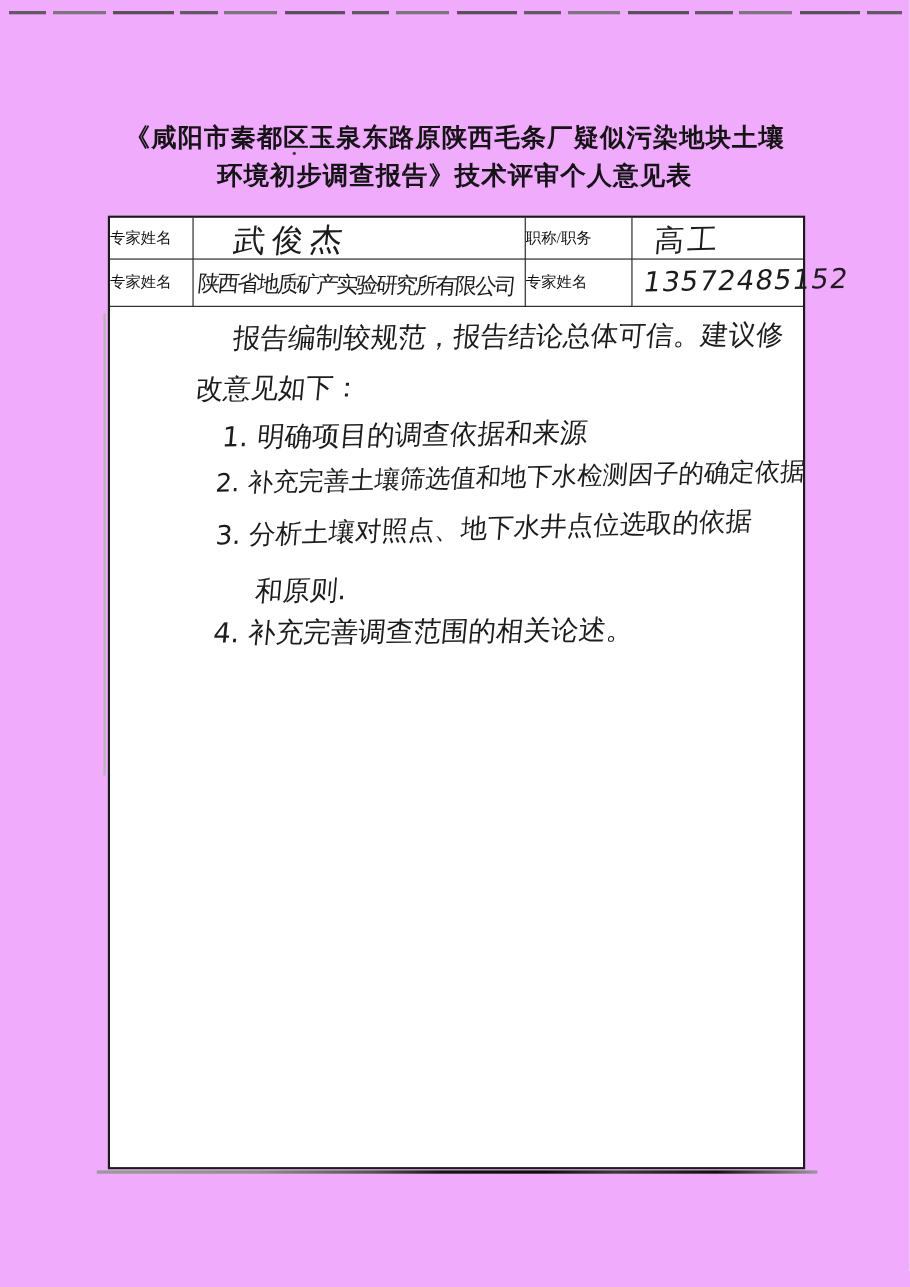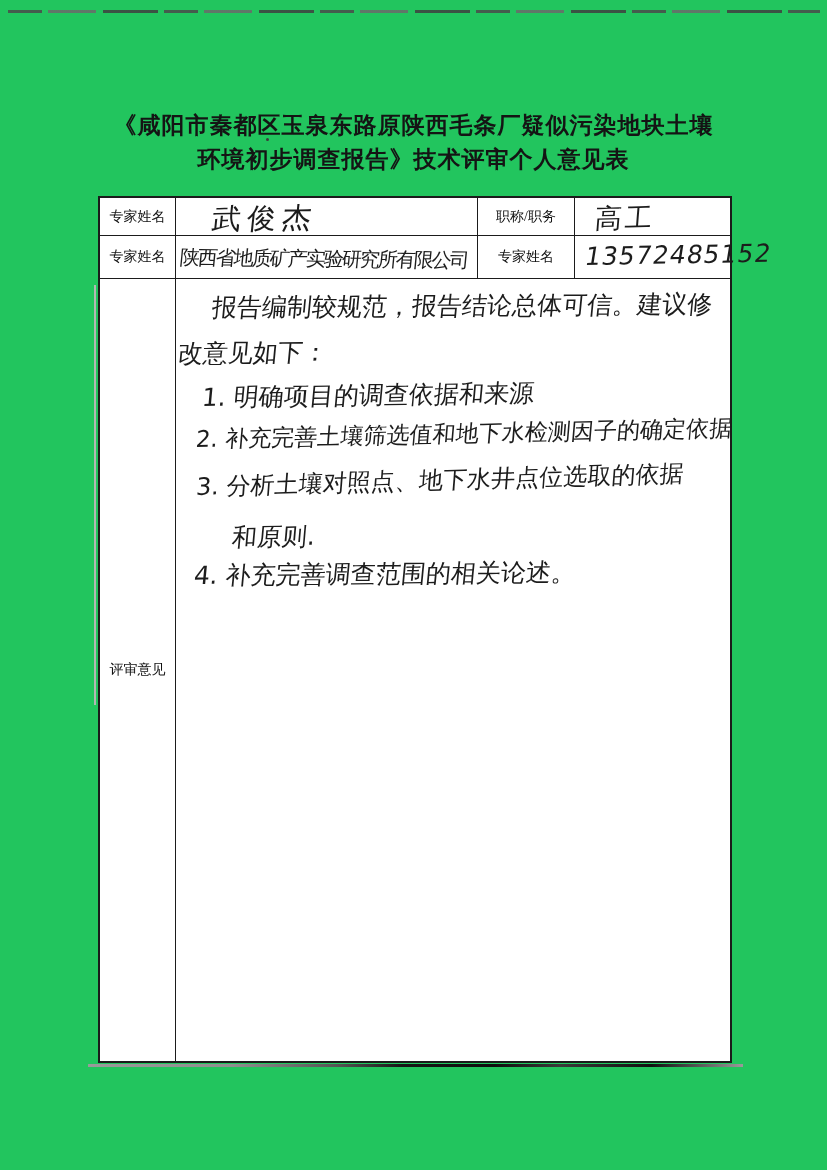--- a/index.html
+++ b/index.html
@@ -1,21 +1,21 @@
 <!DOCTYPE html>
 <html><head>
 <meta charset="utf-8">
 <style>
   html, body { margin: 0; padding: 0; background: #e8e8e8; }
   .page {
     position: relative;
     width: 827px;
     height: 1170px;
     margin: 0 auto;
-    background: #22c55e;
+    background: #f0abfc;
     overflow: hidden;
     font-family: "Liberation Serif", serif;
     color: #141414;
   }
 
   
   .scan-top-line {
     position: absolute;
     left: 8px; top: 10px;
     width: 812px; height: 3px;
@@ -81,21 +81,21 @@
     box-sizing: border-box;
     border-right: 1.5px solid #1b1b1b;
     border-bottom: 1.5px solid #1b1b1b;
     overflow: visible;
   }
   .cell.no-right { border-right: none; }
   .cell.no-bottom { border-bottom: none; }
   .cell-label {
     display: flex;
     align-items: center;
-    justify-content: center;
+    justify-content: flex-start;
     font-size: 14px;
     font-family: "Liberation Serif", serif;
     color: #111;
     white-space: nowrap;
   }
 
   
   .hw {
     font-family: "DejaVu Sans", sans-serif;
     color: #1c1c1c;
@@ -165,23 +165,20 @@
     <div class="cell">
       <span class="hw hw-unit">陕西省地质矿产实验研究所有限公司</span>
     </div>
     <div class="cell cell-label">
       <span>专家姓名</span>
     </div>
     <div class="cell no-right">
       <span class="hw hw-phone">13572485152</span>
     </div>
 
-    <div class="cell cell-label no-bottom">
-      <span>评审意见</span>
-    </div>
     <div class="cell no-right no-bottom review-body" style="grid-column: 2 / 5;">
       <span class="hw hw-line l0">报告编制较规范，报告结论总体可信。建议修</span>
       <span class="hw hw-line l1">改意见如下：</span>
       <span class="hw hw-line l2">1. 明确项目的调查依据和来源</span>
       <span class="hw hw-line l3">2. 补充完善土壤筛选值和地下水检测因子的确定依据</span>
       <span class="hw hw-line l4">3. 分析土壤对照点、地下水井点位选取的依据</span>
       <span class="hw hw-line l5">和原则.</span>
       <span class="hw hw-line l6">4. 补充完善调查范围的相关论述。</span>
     </div>
   </div>

